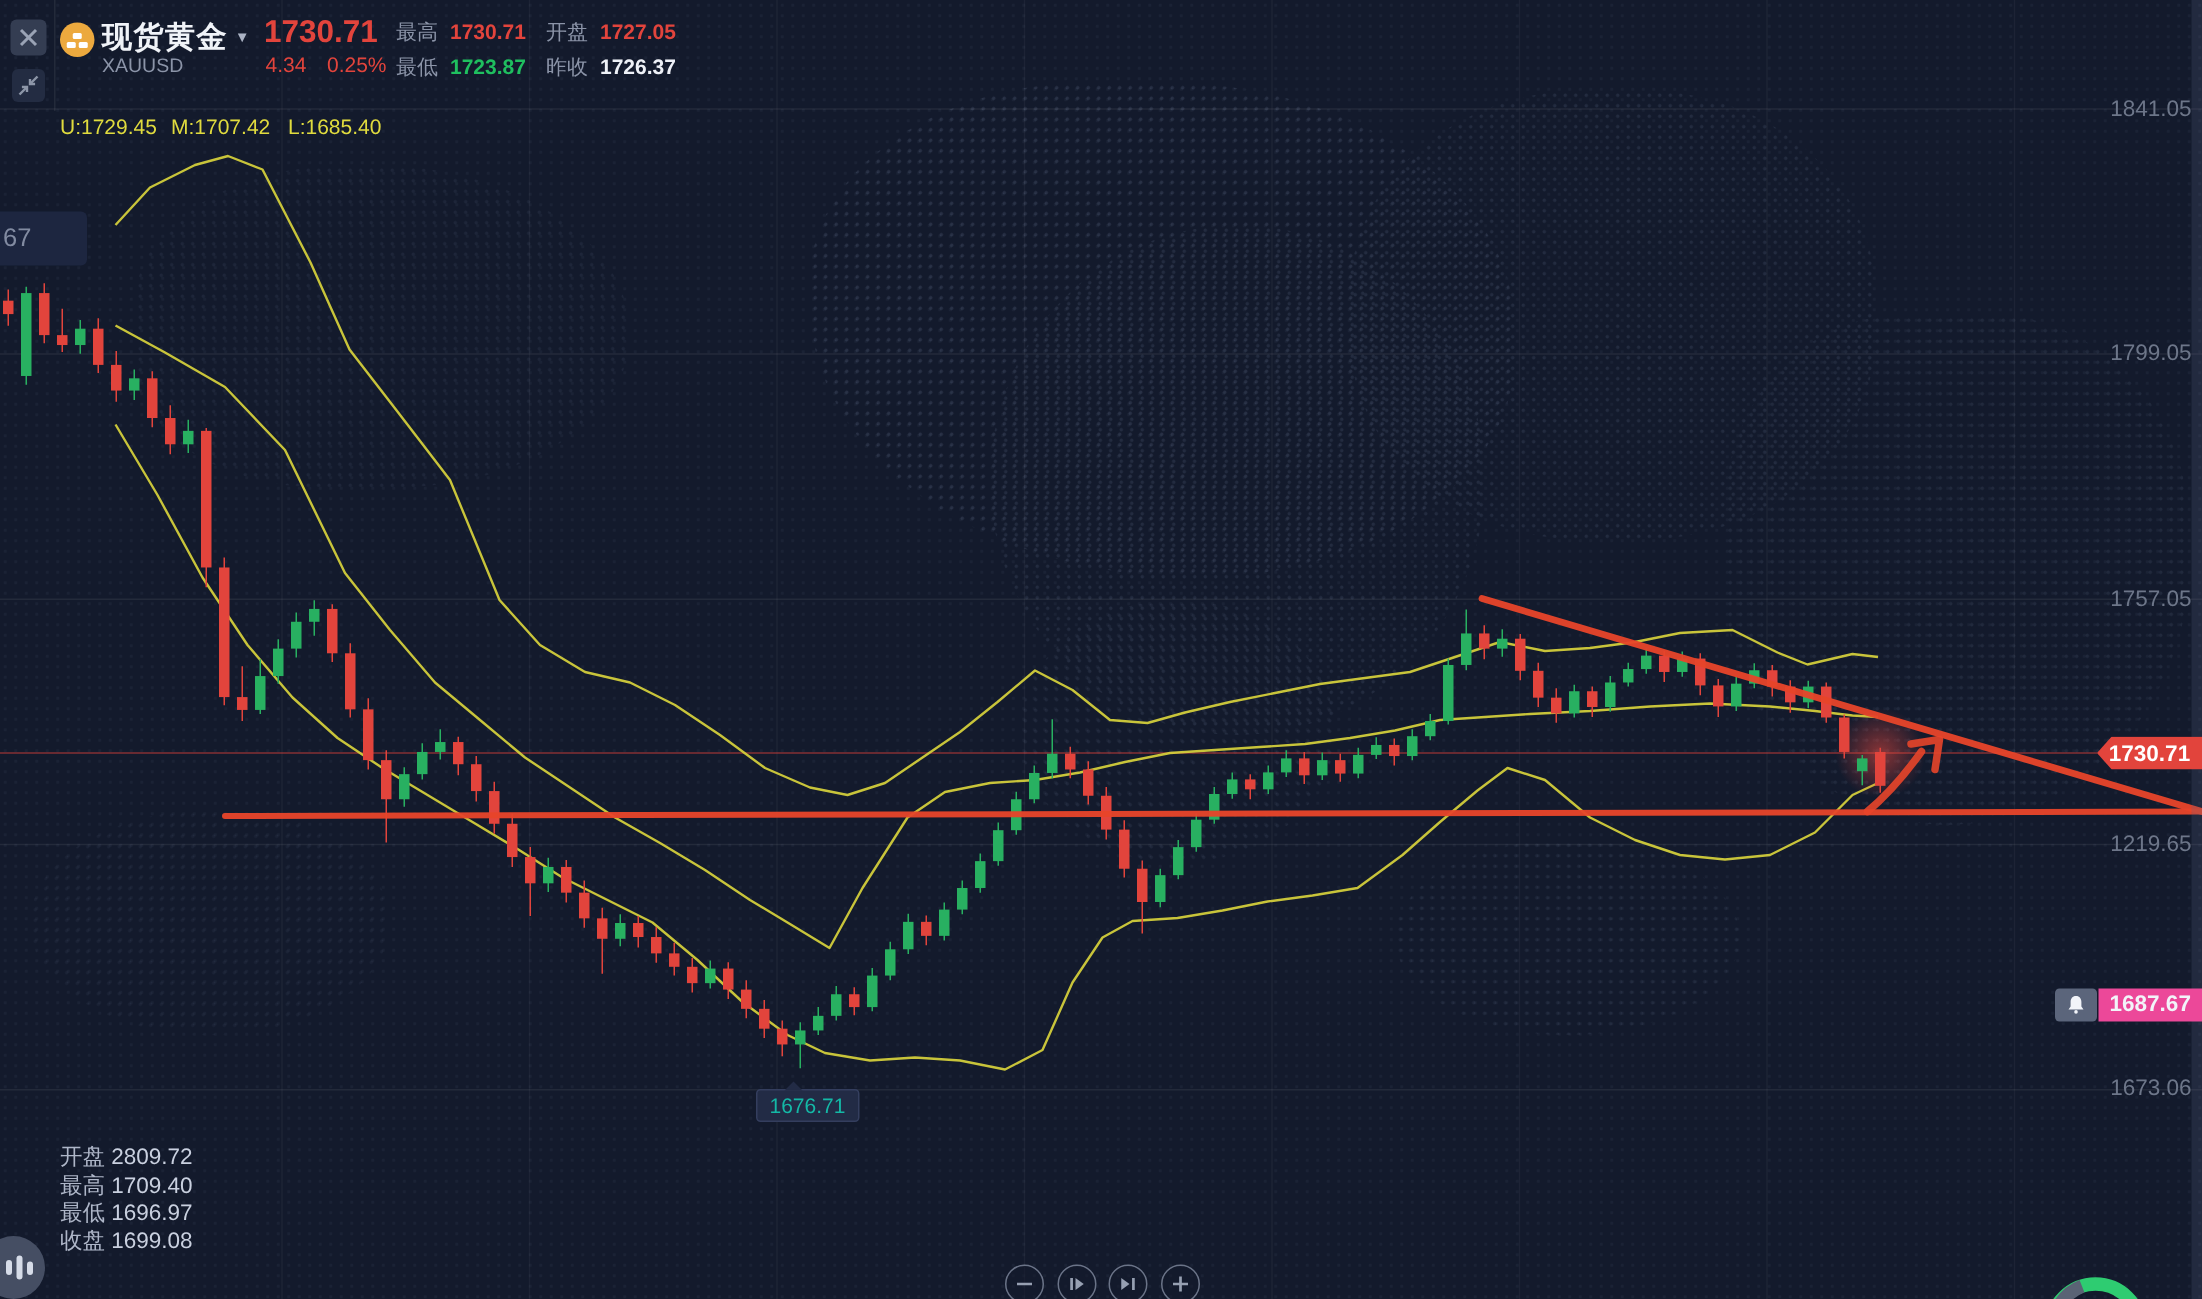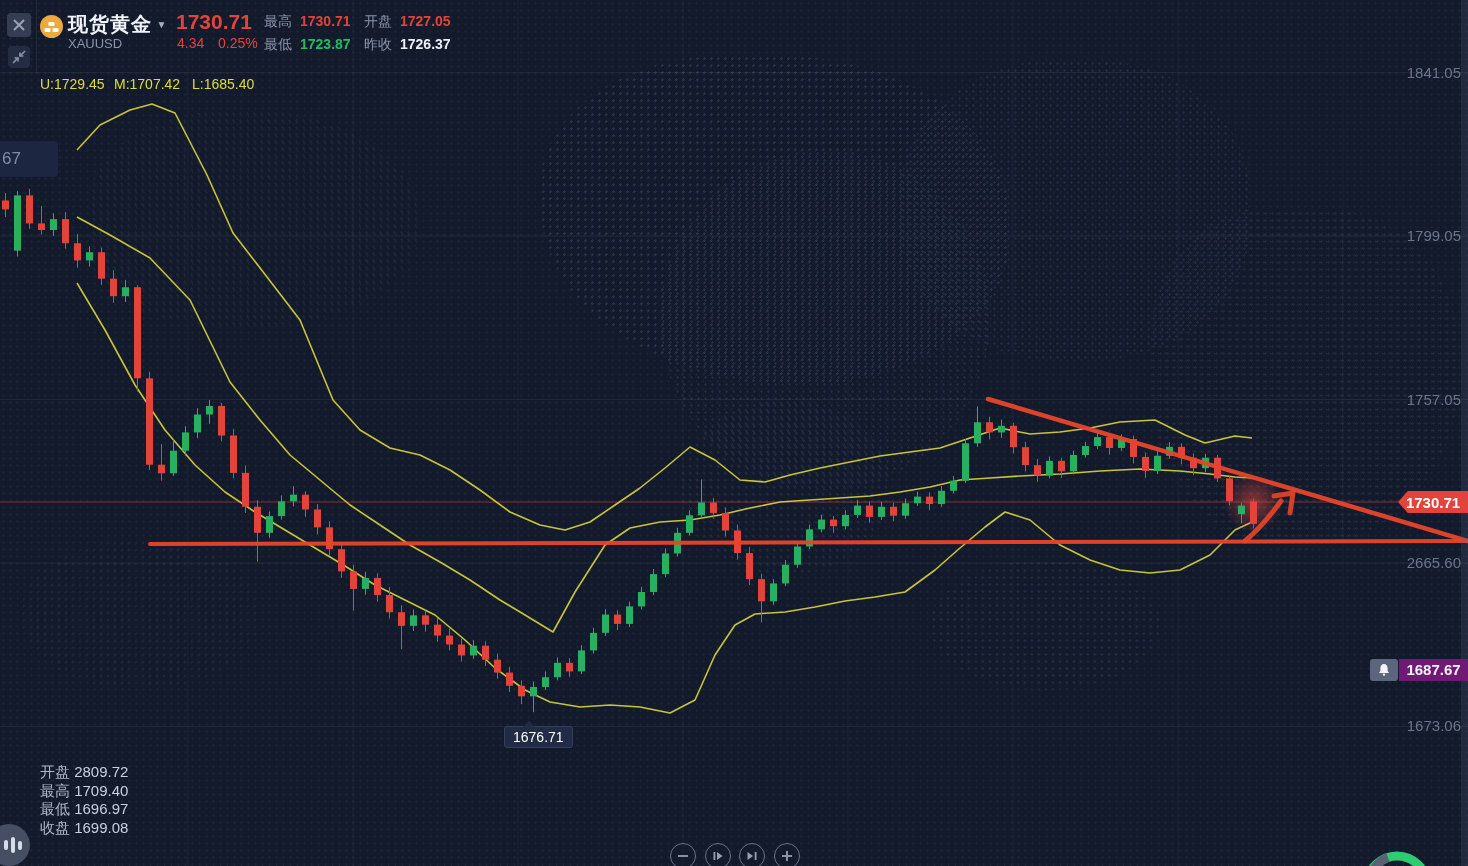--- a/index.html
+++ b/index.html
@@ -20,24 +20,24 @@
   .red{color:#e2443c;} .green{color:#1fbf5f;} .white{color:#eef1f7;}
   .boll{font-size:14px;color:#e0db3e;}
   .caret{font-size:10px;color:#aab2c4;vertical-align:3px;}
   .iconbtn{position:absolute;border-radius:4px;display:flex;align-items:center;justify-content:center;}
   .ylabel{position:absolute;right:7px;font-size:15px;color:#6d7689;}
   .pricetag{position:absolute;left:1398px;width:70px;height:22px;background:#e2443c;color:#fff;
             font-size:15px;font-weight:bold;display:flex;align-items:center;justify-content:center;
             clip-path:polygon(0 50%,14% 0,100% 0,100% 100%,14% 100%);}
   .alert-bell{position:absolute;left:1370px;width:28px;height:22px;background:#5b657b;border-radius:3px;
               display:flex;align-items:center;justify-content:center;}
-  .alert-val{position:absolute;left:1399px;width:69px;height:22px;background:#701a75;color:#f2f4f9;
+  .alert-val{position:absolute;left:1399px;width:69px;height:22px;background:#ec4899;color:#f2f4f9;
              font-size:15px;font-weight:bold;display:flex;align-items:center;justify-content:center;}
   .tooltip-low{position:absolute;background:#222b45;border:1px solid #343e5e;border-radius:3px;
-               color:#ffffff;font-size:14px;padding:2px 8px;}
+               color:#14b8a6;font-size:14px;padding:2px 8px;}
   .tooltip-low:before{content:"";position:absolute;top:-6px;left:18px;border-left:6px solid transparent;
                border-right:6px solid transparent;border-bottom:6px solid #222b45;}
   .partial-label{position:absolute;left:-36px;top:141px;width:94px;height:36px;background:#1d2640;
                border-radius:4px;color:#828ba1;font-size:17px;display:flex;align-items:center;padding-left:38px;box-sizing:border-box;}
   .ohlc-row{font-size:15px;line-height:18.5px;color:#aeb6c8;}
   .ohlc-row b{font-weight:normal;color:#c9d0df;}
   .ctrl{position:absolute;width:24px;height:24px;border:1.5px solid #6b7488;border-radius:50%;
         background:rgba(19,26,44,0.5);display:flex;align-items:center;justify-content:center;cursor:pointer;}
   .circlebtn{position:absolute;border-radius:50%;background:#454e63;display:flex;align-items:center;justify-content:center;}
   .rightstrip{position:absolute;left:1461px;top:0;width:7px;height:866px;background:rgba(90,102,130,0.22);}
@@ -346,21 +346,21 @@
   <div class="abs boll" style="left:40px;top:76px;text-align:right;">U:1729.45</div>
   <div class="abs boll" style="left:114px;top:76px;">M:1707.42</div>
   <div class="abs boll" style="left:192px;top:76px;">L:1685.40</div>
 
   <div class="partial-label">67</div>
 
   <div id="ylabels">
       <div class="ylabel" style="top: 63.5883px;">1841.05</div>
       <div class="ylabel" style="top: 227.058px;">1799.05</div>
       <div class="ylabel" style="top: 390.528px;">1757.05</div>
-      <div class="ylabel" style="top: 553.997px;">2665.60</div>
+      <div class="ylabel" style="top: 553.997px;">1219.65</div>
       <div class="ylabel" style="top: 717.428px;">1673.06</div>
     </div>
 
   <div class="pricetag" id="pricetag" style="top: 491.046px;">1730.71</div>
   <div class="alert-bell" id="alertbell" style="top: 658.564px;">
     <svg width="12" height="13">
       <path d="M6 1 C3.6 1 2.4 2.8 2.4 5 L2.4 8 L1 10 L11 10 L9.6 8 L9.6 5 C9.6 2.8 8.4 1 6 1 Z" fill="#f2f4f9"></path>
       <circle cx="6" cy="11.6" r="1.2" fill="#f2f4f9"></circle>
     </svg>
   </div>

